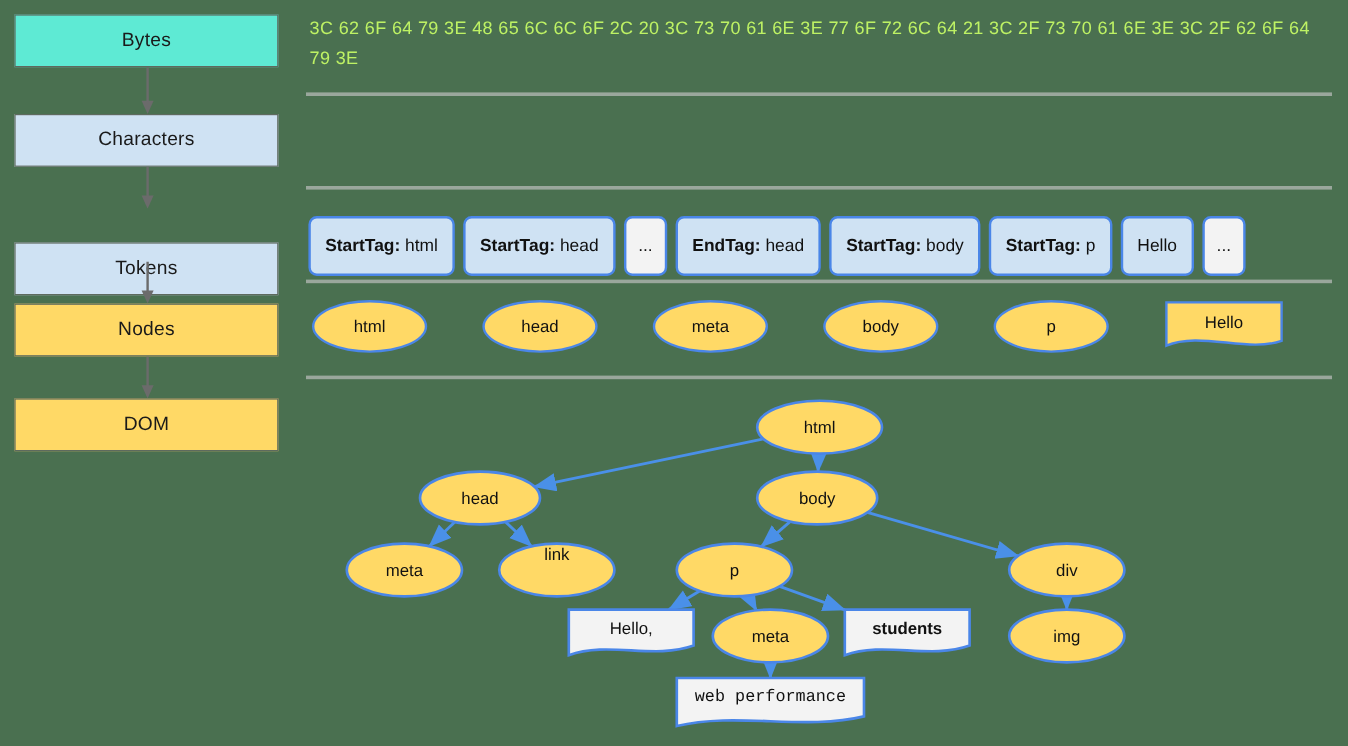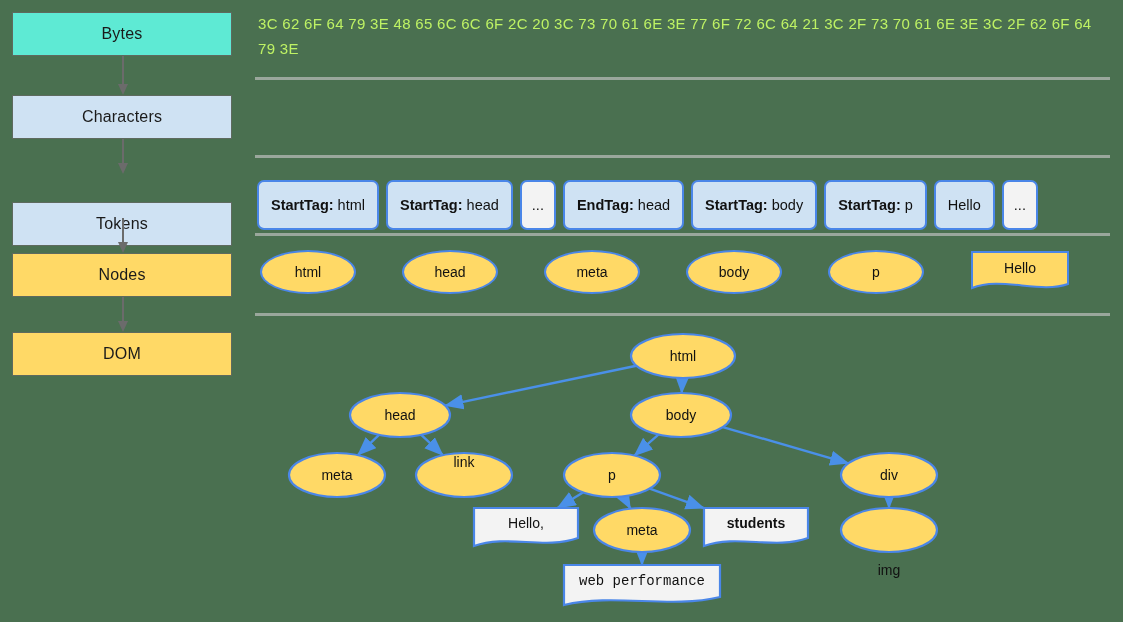--- a/index.html
+++ b/index.html
@@ -296,17 +296,17 @@
       <div class="tree-label" style="left: 428px; top: 36px;">html</div>
       <div class="tree-label" style="left: 145px; top: 95px;">head</div>
       <div class="tree-label" style="left: 426px; top: 95px;">body</div>
       <div class="tree-label" style="left: 82px; top: 155px;">meta</div>
       <div class="tree-label" style="left: 209px; top: 142px; text-align: right;">link</div>
       <div class="tree-label" style="left: 357px; top: 155px;">p</div>
       <div class="tree-label" style="left: 634px; top: 155px;">div</div>
       <div class="tree-label" style="left: 271px; top: 203px;">Hello,</div>
       <div class="tree-label" style="left: 387px; top: 210px;">meta</div>
       <div class="tree-label" style="left: 501px; top: 203px; font-weight: bold;">students</div>
-      <div class="tree-label" style="left: 634px; top: 210px; margin-top: 40px;">img</div>
+      <div class="tree-label" style="left: 634px; top: 210px;">img</div>
       <div class="tree-label" style="left: 387px; top: 261px; font-family: Liberation Mono, monospace;">web performance</div>
     </div>
 
 </div>
 
 </body></html>

